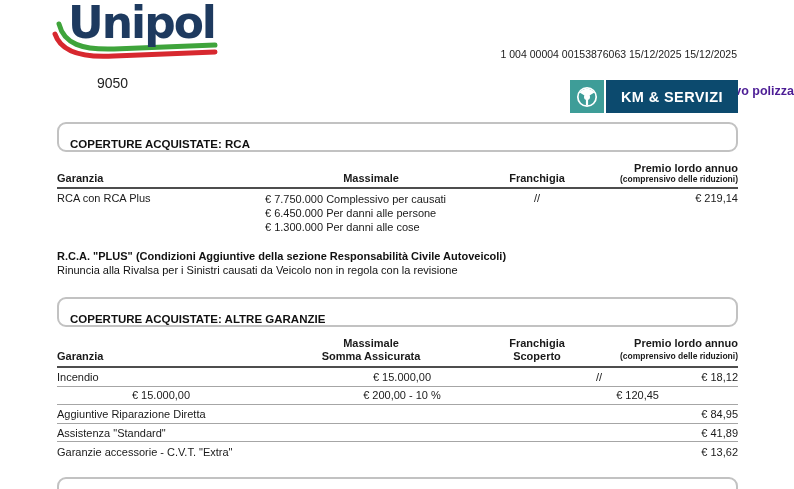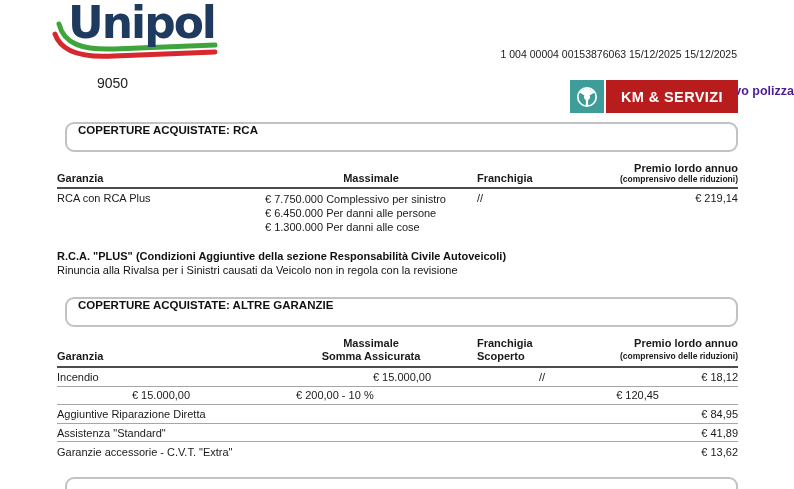--- a/index.html
+++ b/index.html
@@ -13,42 +13,41 @@
   .logo { position:absolute; left:52px; top:-10px; width:170px; height:78px; }
 
   
   .policy-numbers { position:absolute; top:48px; right:57px; font-size:10.5px; color:#222; }
   .form-code { position:absolute; left:57px; top:75px; font-size:14px; color:#222;margin-left:40px; }
   .doc-title { position:absolute; top:84px; left:0; width:100%; text-align:right; font-size:12.5px; font-weight:bold; color:#4c1d95; }
 
   
   .badge { position:absolute; top:80px; right:56px; height:33px; display:flex; align-items:stretch; }
   .badge-icon-box { width:34px; background:#3E9D98; display:flex; align-items:center; justify-content:center; }
-  .badge-label-box { background:#b91c1c; display:flex; align-items:center; padding:9px 15px; margin-left:2px; }
+  .badge-label-box { background:#0c4a6e; display:flex; align-items:center; padding:9px 15px; margin-left:2px; }
   .badge-label-box span { color:#ffffff; font-weight:bold; font-size:14.5px; letter-spacing:0.4px; white-space:nowrap; }
 
   
   .section-box {
     position:absolute; left:57px; right:56px; height:30px;
     border:2px solid #c2c2c2; border-radius:9px;
-    display:flex; align-items:flex-start; padding-left:11px;
+    display:flex; align-items:flex-end; padding-left:11px;
     background:#fff;
-    margin-left:8px;
   }
   .section-box span { font-weight:bold; font-size:11.5px; color:#111; }
   .section-box.s1 { top:122px; }
   .section-box.s2 { top:297px; }
   .section-box.s3 { top:477px; height:40px; }
 
   
   .tbl { position:absolute; left:57px; right:56px; font-size:11px; color:#1a1a1a; }
   .tbl .grid { display:grid; grid-template-columns:208px 212px 120px 1fr; }
   .tbl .c1 { text-align:left; }
   .tbl .c2 { text-align:center; }
-  .tbl .c3 { text-align:left; }
+  .tbl .c3 { text-align:center; }
   .tbl .c4 { text-align:right; }
   .tbl .hdr { font-weight:bold; padding-bottom:3px; border-bottom:2px solid #4d4d4d; align-items:end; }
   .tbl .hdr .small-note { display:block; font-size:8.5px; font-weight:bold; }
   .tbl1 { top:162px; }
   .tbl1 .row { padding-top:3px; }
   .tbl1 .c2-lines { text-align:left; line-height:14px; }
   .note-block { position:absolute; left:57px; top:249px; right:56px; font-size:11px; line-height:14px; color:#111; }
   .note-block .bold { font-weight:bold; }
 
   .tbl2 { top:337px; }
@@ -100,21 +99,21 @@
       <div class="c2">Massimale</div>
       <div class="c3">Franchigia</div>
       <div class="c4">
         <span>Premio lordo annuo</span>
         <span class="small-note">(comprensivo delle riduzioni)</span>
       </div>
     </div>
     <div class="grid row">
       <div class="c1">RCA con RCA Plus</div>
       <div class="c2 c2-lines">
-        <div>€ 7.750.000 Complessivo per sinistro</div>
+        <div>€ 7.750.000 Complessivo per causati</div>
         <div>€ 6.450.000 Per danni alle persone</div>
         <div>€ 1.300.000 Per danni alle cose</div>
       </div>
       <div class="c3">//</div>
       <div class="c4">€ 219,14</div>
     </div>
   </div>
 
   <div class="note-block">
     <div class="bold">R.C.A. "PLUS" (Condizioni Aggiuntive della sezione Responsabilità Civile Autoveicoli)</div>

